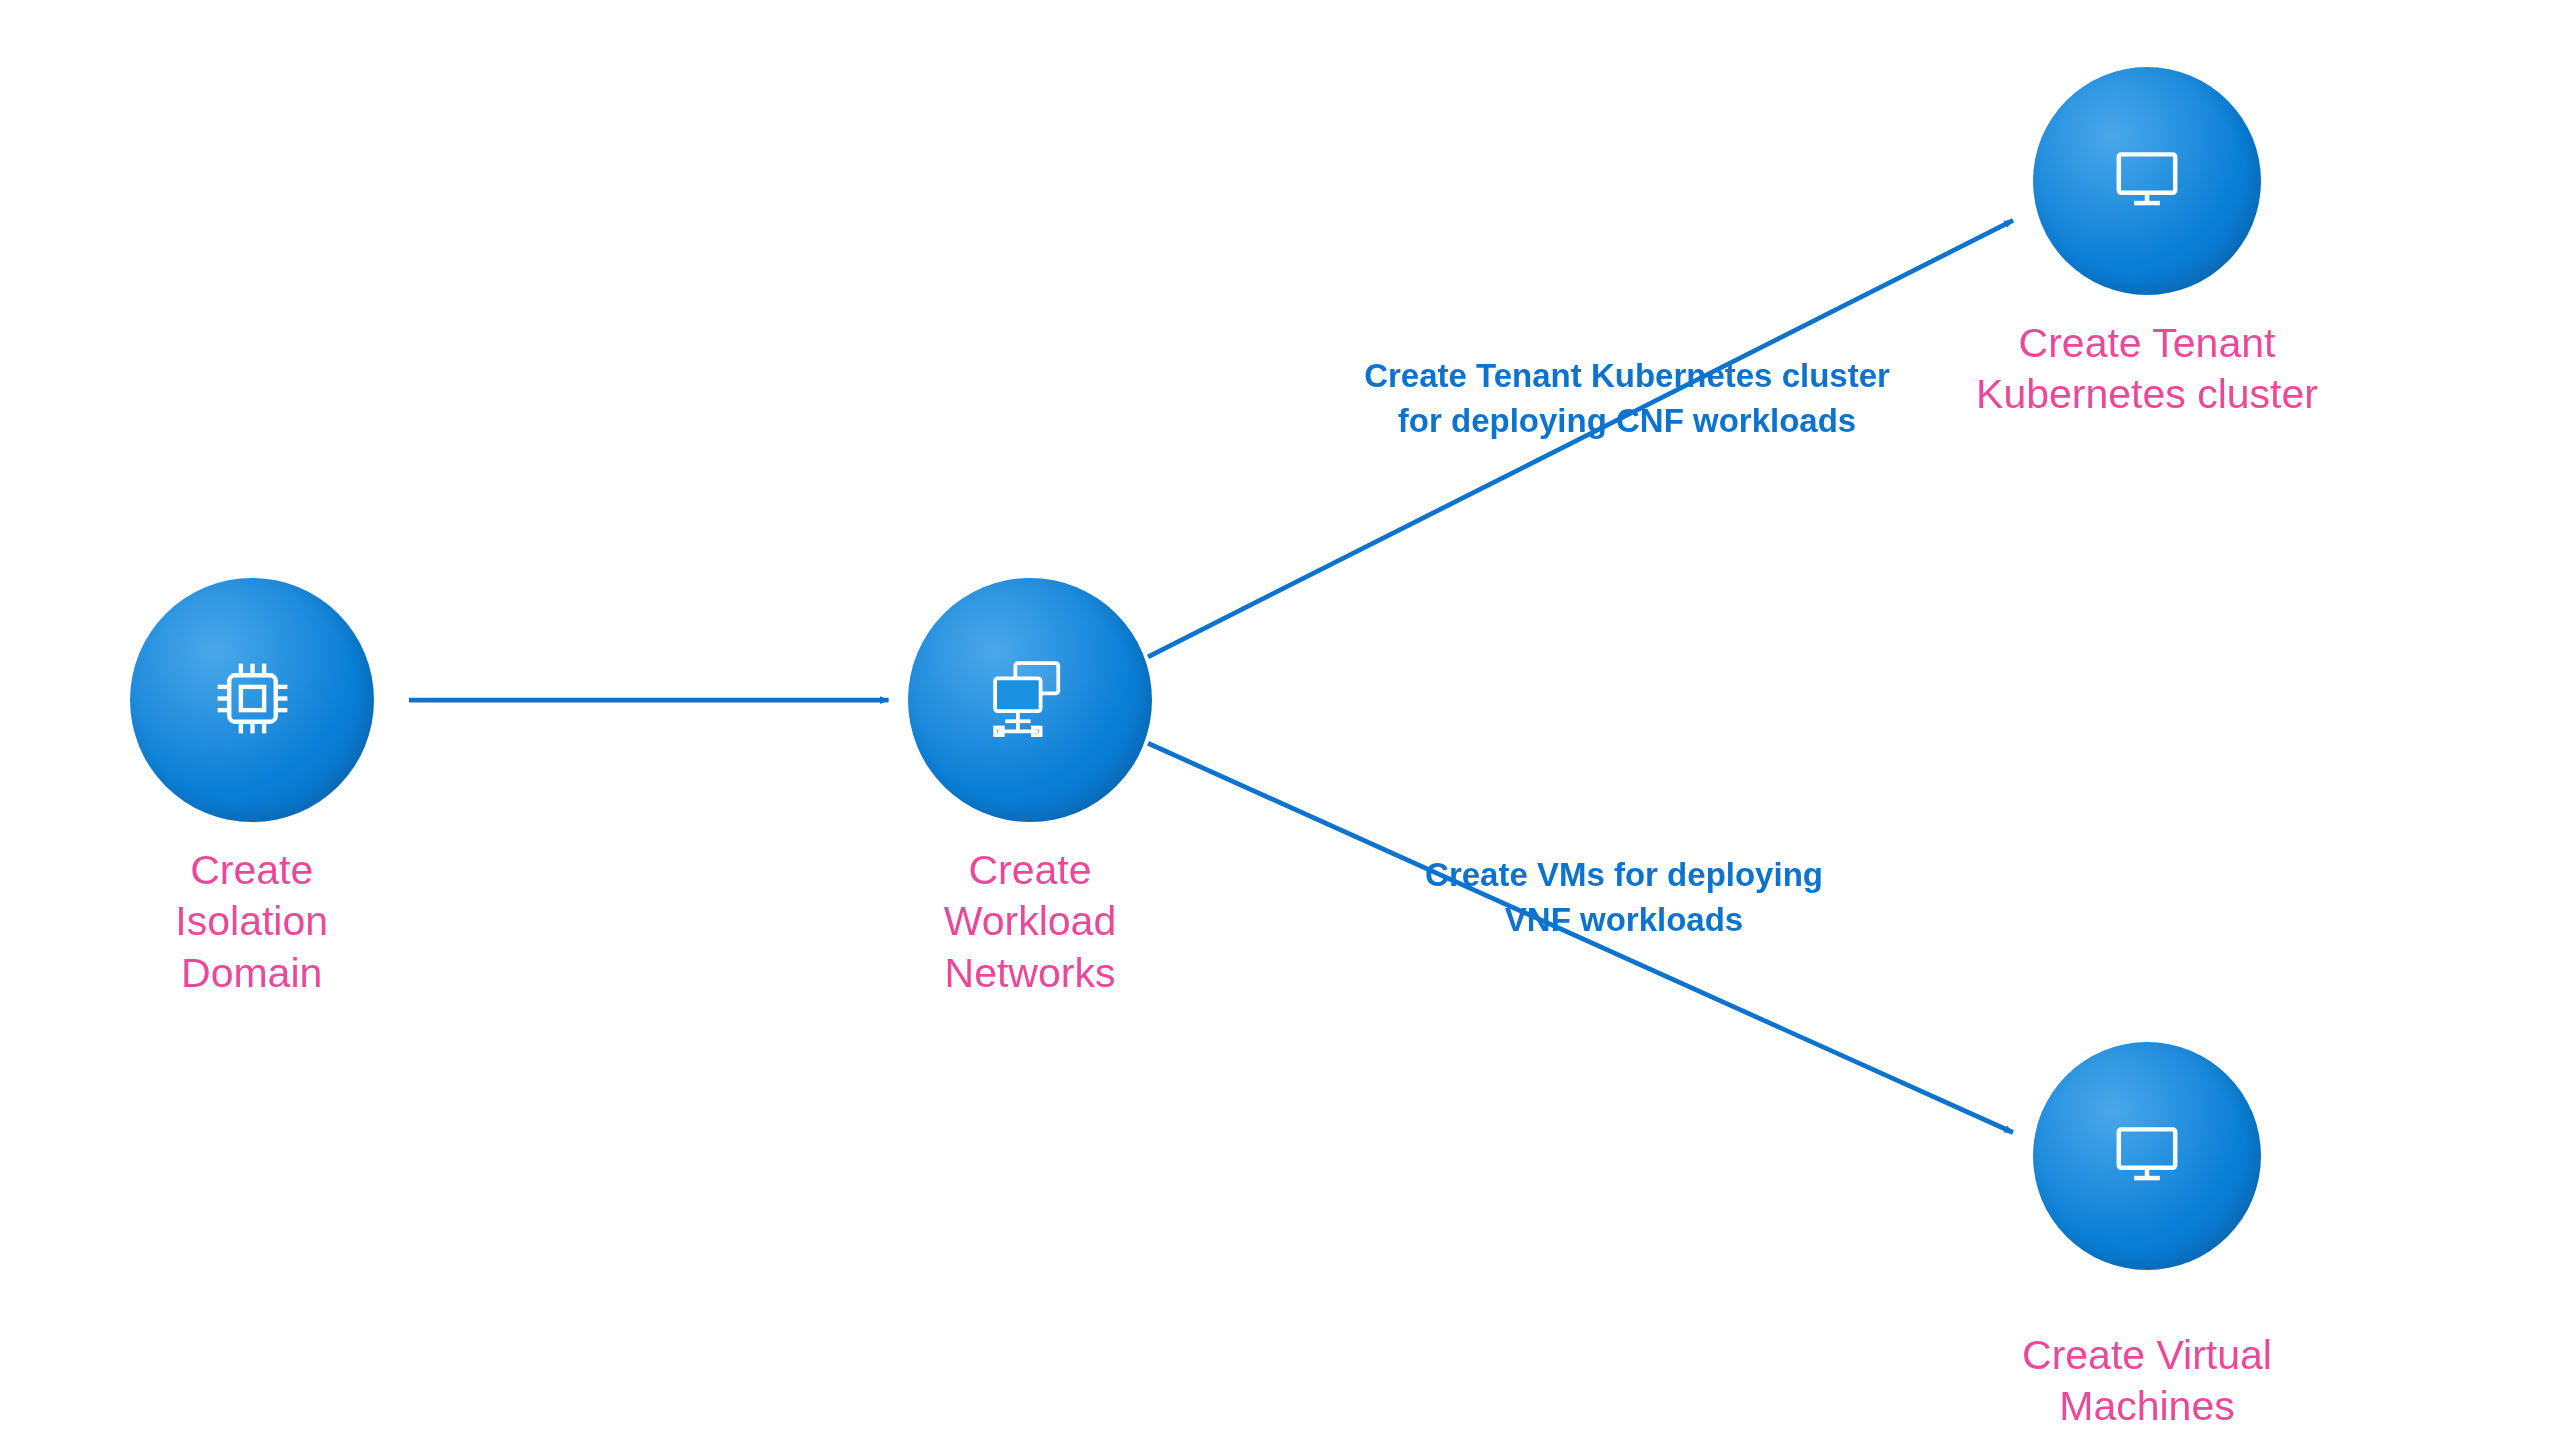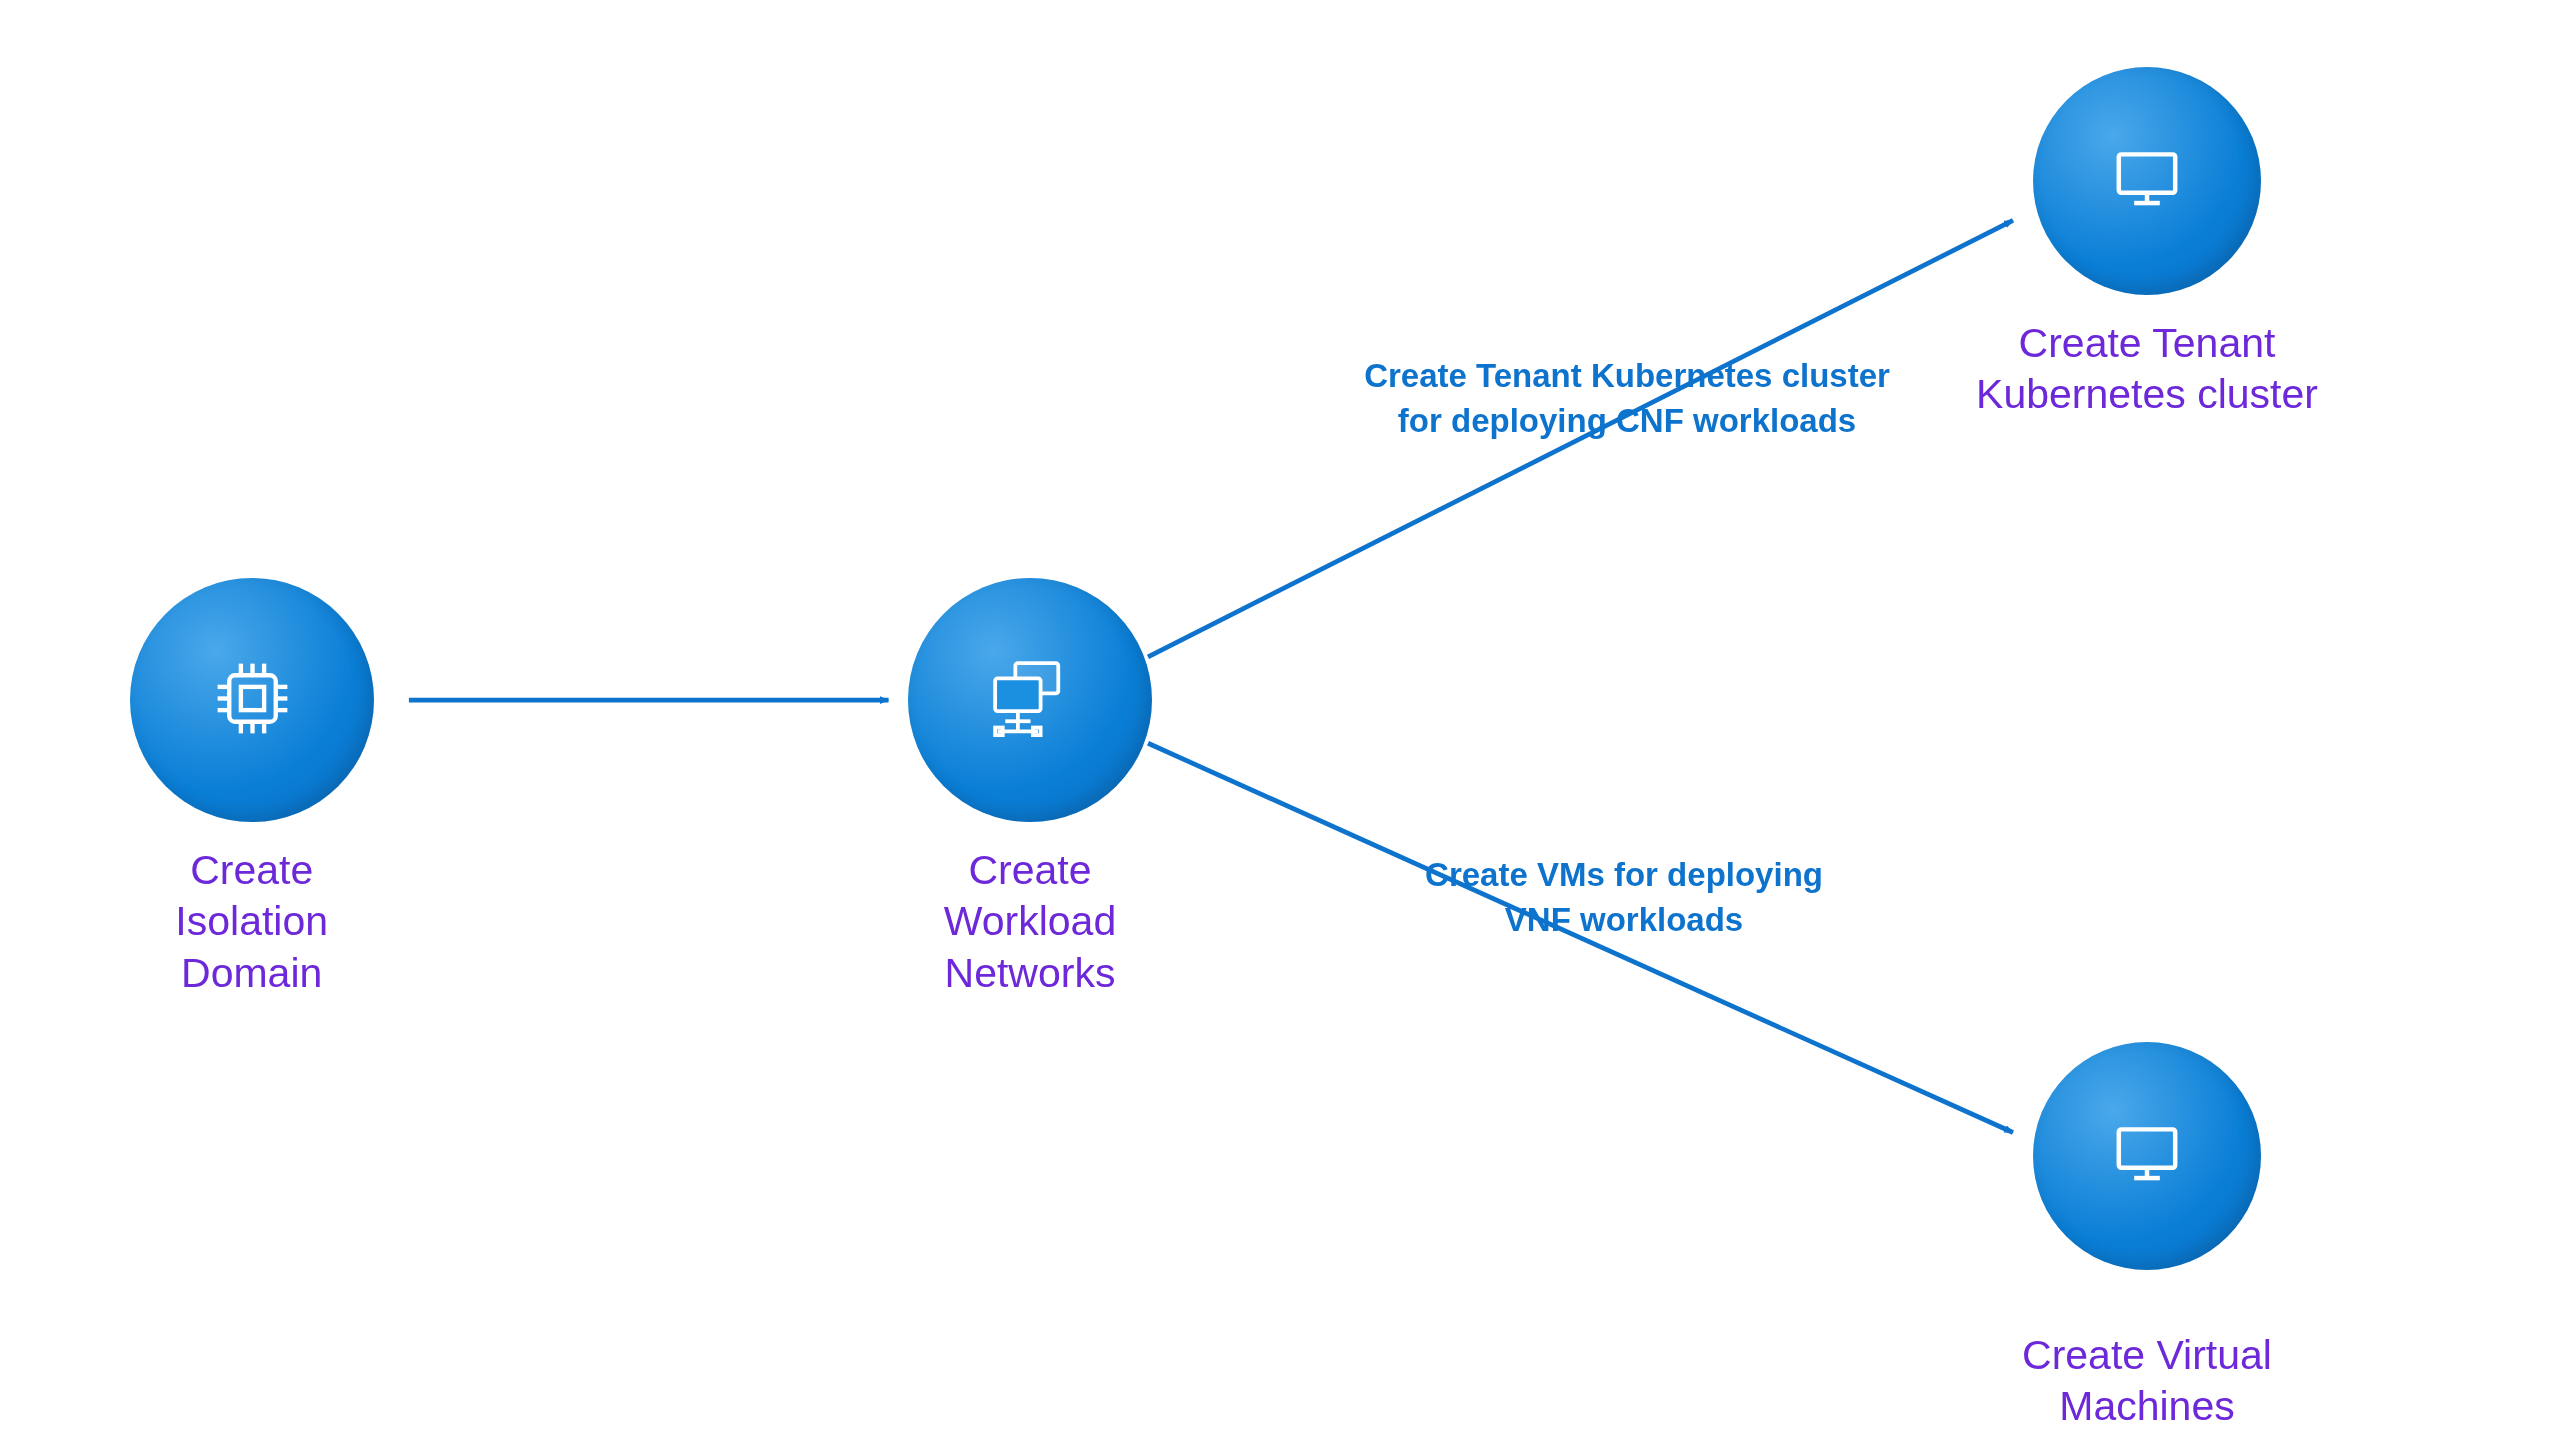--- a/index.html
+++ b/index.html
@@ -20,21 +20,21 @@
     align-items: center;
     justify-content: center;
   }
   .node-icon {
     color: #ffffff;
   }
   .node-label {
     position: absolute;
     text-align: center;
     font-size: 41px;
-    color: #6d28d9;
+    color: #ec4899;
     font-weight: 500;
     line-height: 1.25;
     width: 472px;
   }
   .edge-label {
     position: absolute;
     text-align: center;
     font-size: 33px;
     color: #0d73cc;
     font-weight: 600;

